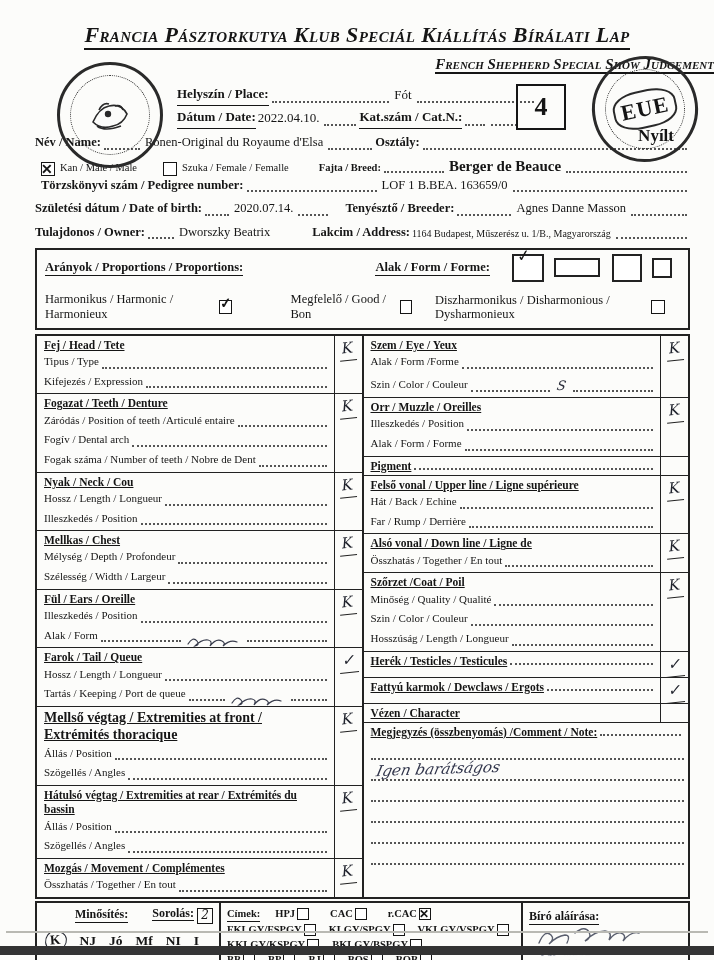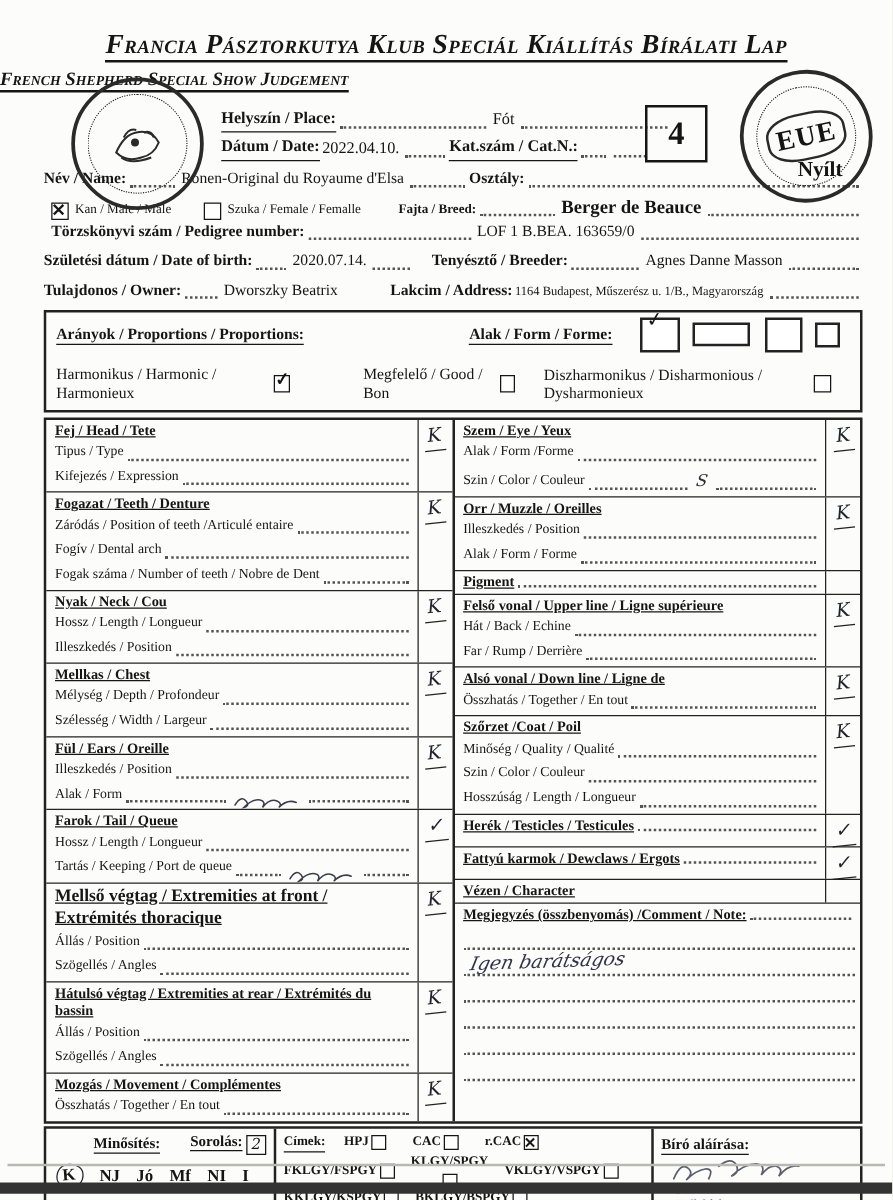--- a/index.html
+++ b/index.html
@@ -1,20 +1,20 @@
 <!DOCTYPE html>
 <html><head>
 <meta charset="utf-8">
 <style>
   html,body{margin:0;padding:0;background:#e8e8e4;}
   .page{position:relative;width:714px;height:960px;background:#fcfcfa;font-family:"Liberation Serif",serif;color:#151515;overflow:hidden;margin:0 auto;}
   
   .main-title{padding-top:22px;text-align:center;font-weight:bold;font-style:italic;font-variant:small-caps;font-size:22px;letter-spacing:.4px;}
   .main-title span{border-bottom:2.5px solid #151515;padding-bottom:1px;}
-  .sub-title{margin-top:8px;text-align:left;font-weight:bold;font-style:italic;font-variant:small-caps;font-size:15px;}
+  .sub-title{margin-top:8px;text-align:right;font-weight:bold;font-style:italic;font-variant:small-caps;font-size:15px;}
   .sub-title span{border-bottom:2px solid #151515;}
   .logo{position:absolute;border-radius:50%;border:3px solid #2a2a2a;box-sizing:border-box;display:flex;align-items:center;justify-content:center;}
   .logo-inner{width:78%;height:78%;border:1.5px dotted #2a2a2a;border-radius:50%;display:flex;align-items:center;justify-content:center;overflow:hidden;}
   .logo-left{left:57px;top:62px;width:106px;height:106px;}
   .logo-right{right:16px;top:56px;width:106px;height:106px;transform:rotate(-12deg);}
   .logo-right .logo-text{font-weight:bold;font-size:22px;letter-spacing:1px;border:2px solid #2a2a2a;border-radius:40%;padding:4px 6px;}
   .hdr-fields{width:360px;margin:10px auto 0;font-size:13px;}
   .hdr-row{display:flex;align-items:flex-end;line-height:1.7;}
   .lbl-bu{font-weight:bold;border-bottom:1.6px solid #151515;white-space:nowrap;}
   .dots{flex:1;border-bottom:2px dotted #555;margin:0 3px 3px;min-width:12px;height:2px;}
@@ -541,21 +541,21 @@
               <span class="cb">
                 <span class="x">✕</span>
               </span>
             </span>
           </div>
           <div class="trow">
             <span class="titem" style="margin-right: 8px;">
               <span>FKLGY/FSPGY</span>
               <span class="cb"></span>
             </span>
-            <span class="titem" style="margin-right: 8px; flex-direction: column;">
+            <span class="titem" style="margin-right: 8px;">
               <span>KLGY/SPGY</span>
               <span class="cb"></span>
             </span>
             <span class="titem" style="margin-right: 8px;">
               <span>VKLGY/VSPGY</span>
               <span class="cb"></span>
             </span>
           </div>
           <div class="trow">
             <span class="titem" style="margin-right: 8px;">

